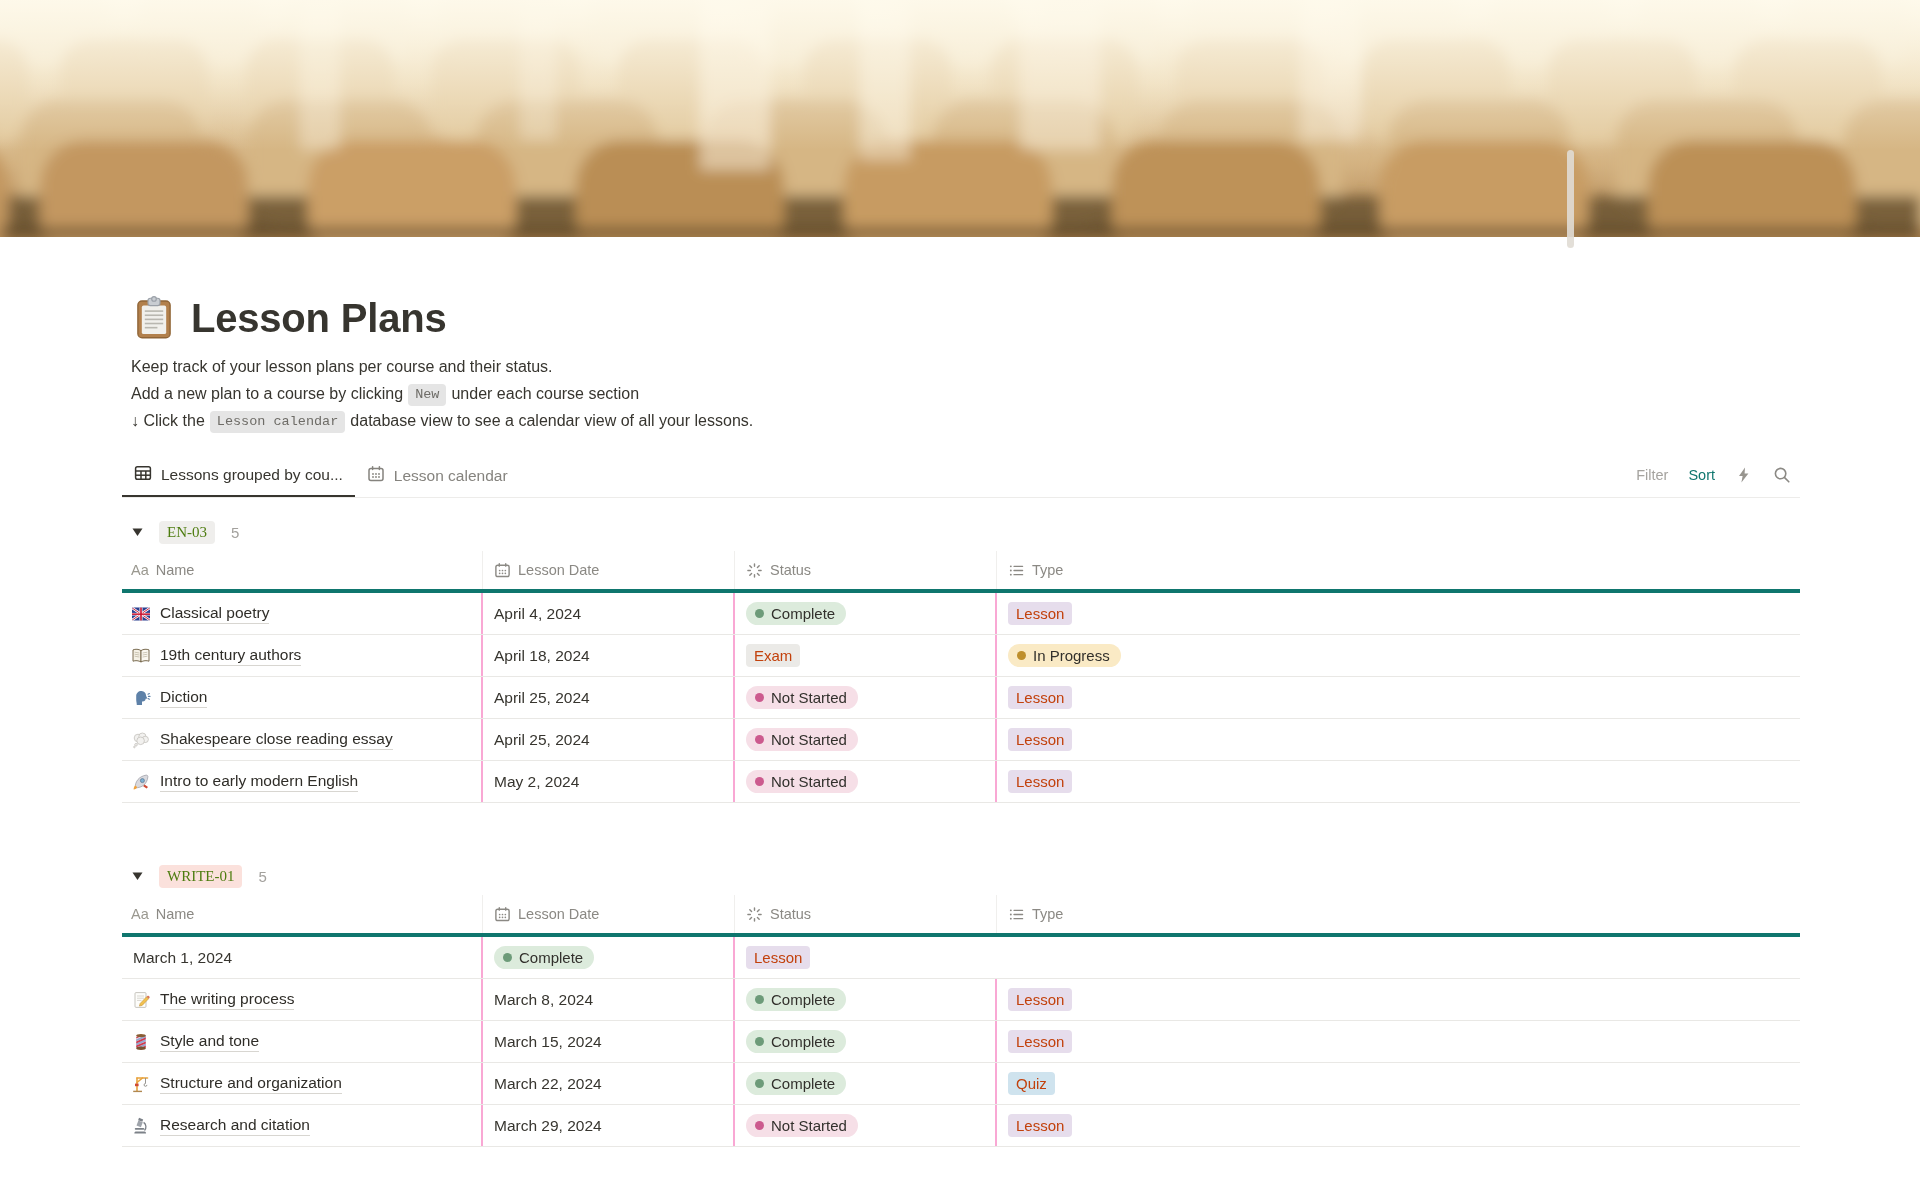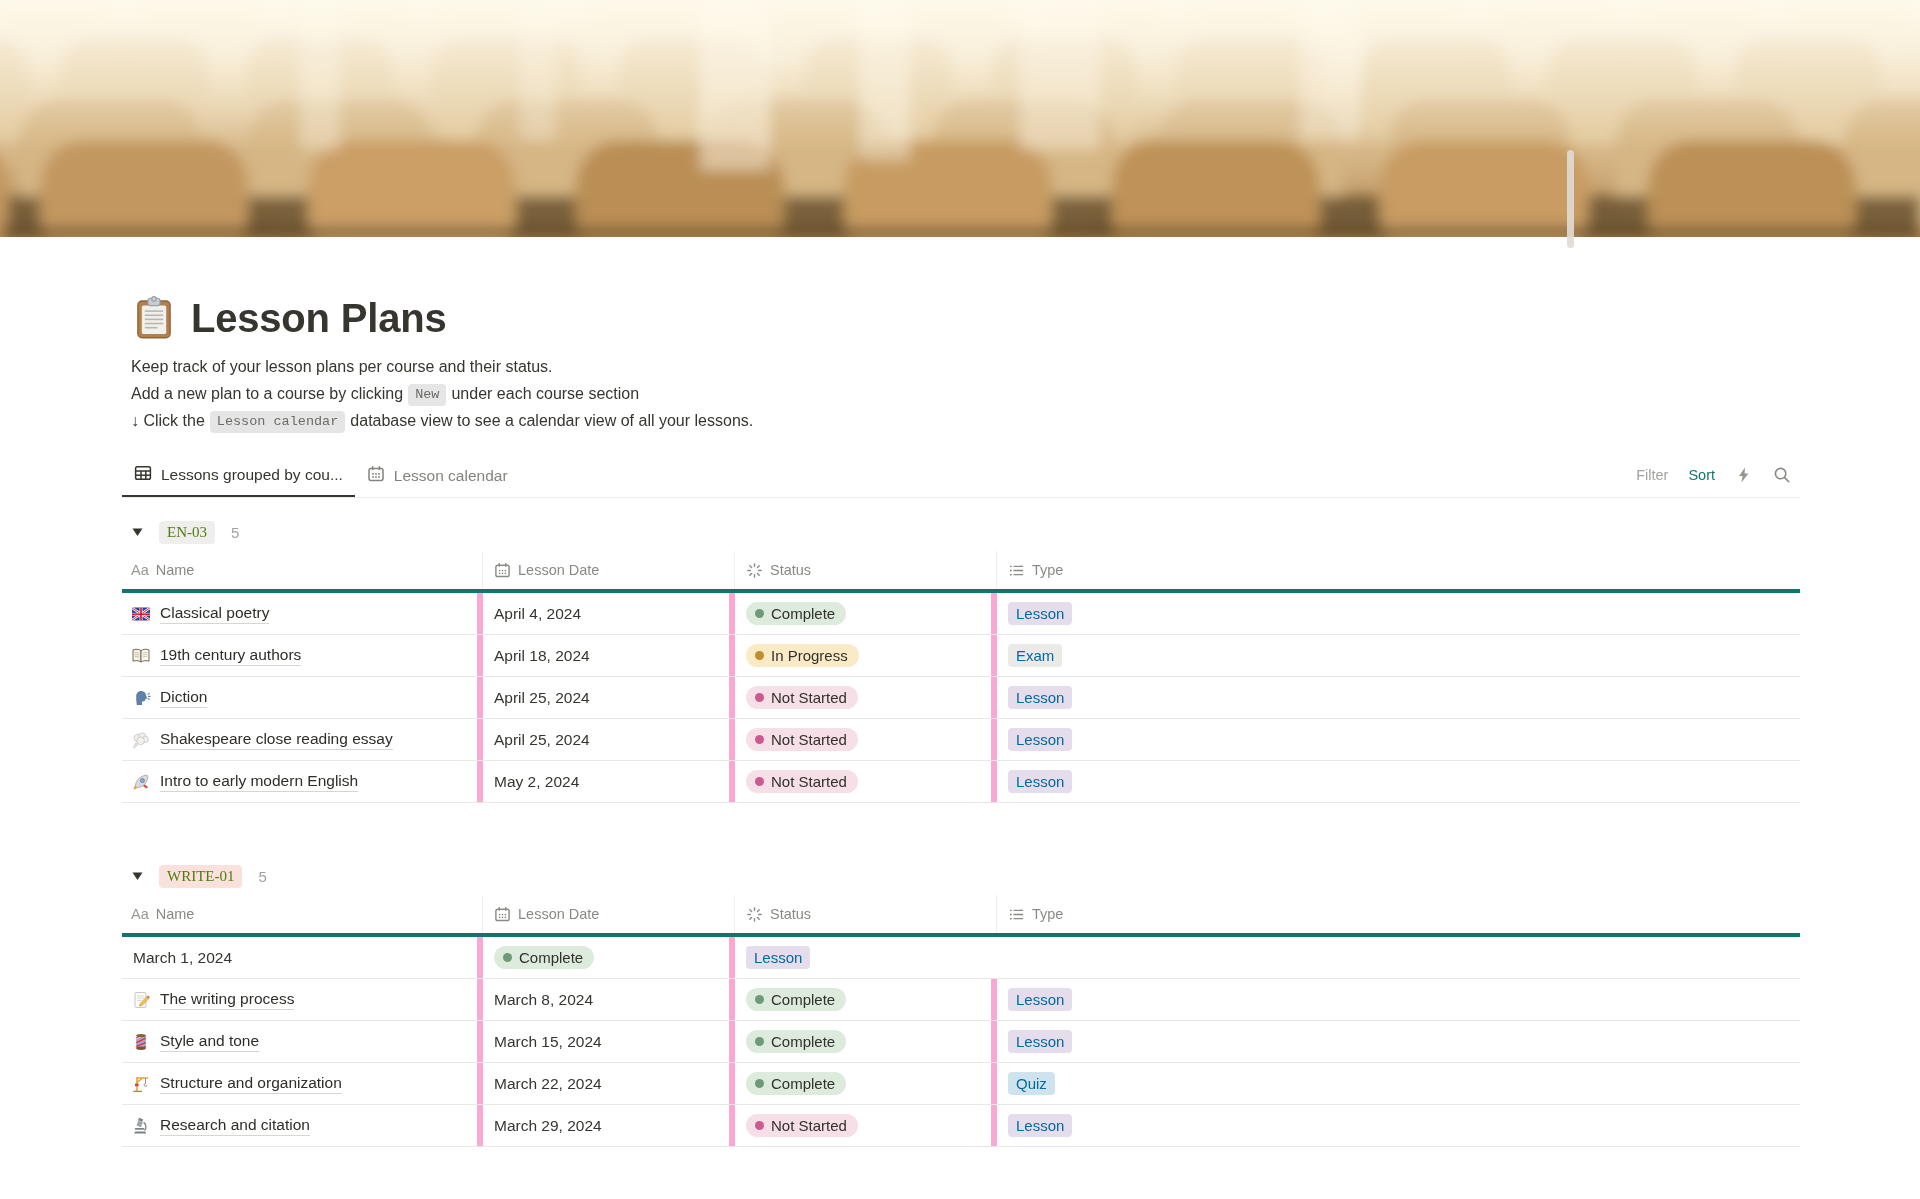--- a/index.html
+++ b/index.html
@@ -57,30 +57,30 @@
   .table { margin-top:2px; }
   .thead, .trow { display:grid; grid-template-columns:361px 252px 262px 1fr; height:42px; }
   .thead { border-bottom:4px solid #0f766e; }
   .trow { border-bottom:1px solid #E9E8E5; cursor:pointer; }
   .th { display:flex; align-items:center; gap:7px; font-size:14.5px; color:#8B8984;
     padding-left:11px; border-right:1px solid #F0EFED; }
   .th:first-child { padding-left:9px; }
   .th:last-child { border-right:none; }
   .th svg { width:17px; height:17px; }
   .th .aa { font-size:14.5px; color:#9A988F; }
-  .td { display:flex; align-items:center; padding-left:11px; border-right:6px solid #f9a8d4;
+  .td { display:flex; align-items:center; padding-left:11px; border-right:2px solid #f9a8d4;
     font-size:15.5px; overflow:hidden; }
   .td:last-child { border-right:none; }
   .td.name { gap:9px; padding-left:9px; }
   .td.name .emoji svg { width:20px; height:20px; display:block; }
   .row-title { font-weight:500; color:#2F2D28; border-bottom:1px solid #D8D6D1; padding-bottom:1px; }
   .status-pill { display:inline-flex; align-items:center; gap:7px; padding:3px 11px 3px 9px;
     border-radius:13px; font-size:15px; color:#32302C; }
   .status-dot { width:9px; height:9px; border-radius:50%; }
-  .type-tag { display:inline-block; padding:3px 8px; border-radius:4px; font-size:15px; color:#0369a1; }
+  .type-tag { display:inline-block; padding:3px 8px; border-radius:4px; font-size:15px; color:#c2410c; }
 
   .hidden-defs { position:absolute; width:0; height:0; overflow:hidden; }
 </style>
 </head>
 <body>
 
 <svg class="hidden-defs" xmlns="http://www.w3.org/2000/svg">
   <defs>
     <symbol id="icon-clipboard" viewBox="0 0 20 20">
       <rect x="3" y="2.6" width="14" height="16" rx="1.8" fill="#B2804C" stroke="#8F6436" stroke-width="0.6"></rect>
@@ -463,27 +463,27 @@
                   <svg>
                     <use href="#icon-open-book"></use>
                   </svg>
                 </span>
                 <span class="row-title">19th century authors</span>
               </div>
               <div class="td">
                 <span>April 18, 2024</span>
               </div>
               <div class="td">
+                <span class="type-tag" style="background: rgb(235, 234, 231);">Exam</span>
+              </div>
+              <div class="td">
                 <span class="status-pill" style="background: rgb(250, 234, 197);">
                   <span class="status-dot" style="background: rgb(190, 143, 45);"></span>
                   <span>In Progress</span>
                 </span>
-              </div>
-              <div class="td">
-                <span class="type-tag" style="background: rgb(235, 234, 231);">Exam</span>
               </div>
             </div>
             <div class="trow">
               <div class="td name">
                 <span class="emoji">
                   <svg>
                     <use href="#icon-speaking-head"></use>
                   </svg>
                 </span>
                 <span class="row-title">Diction</span>

